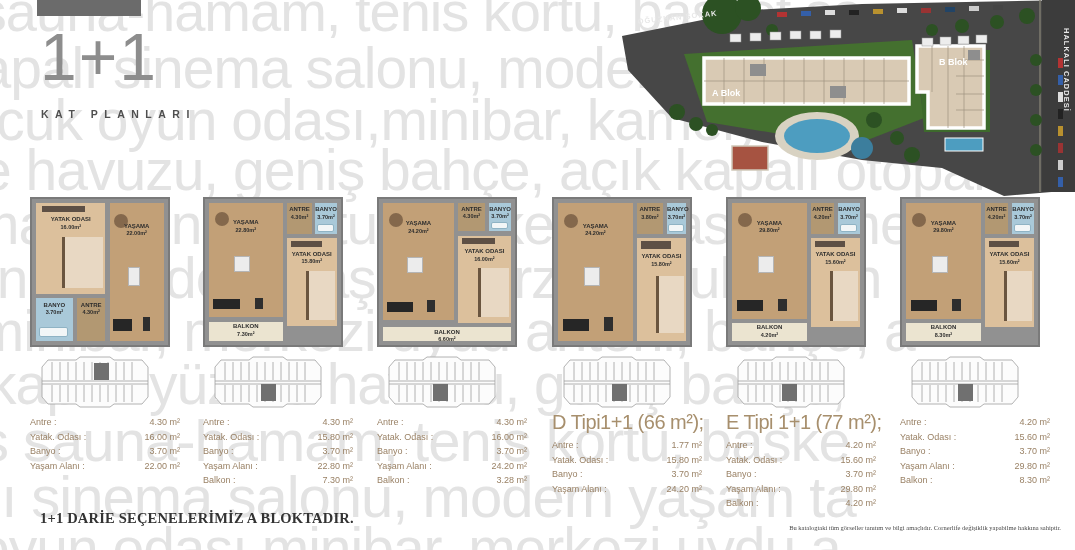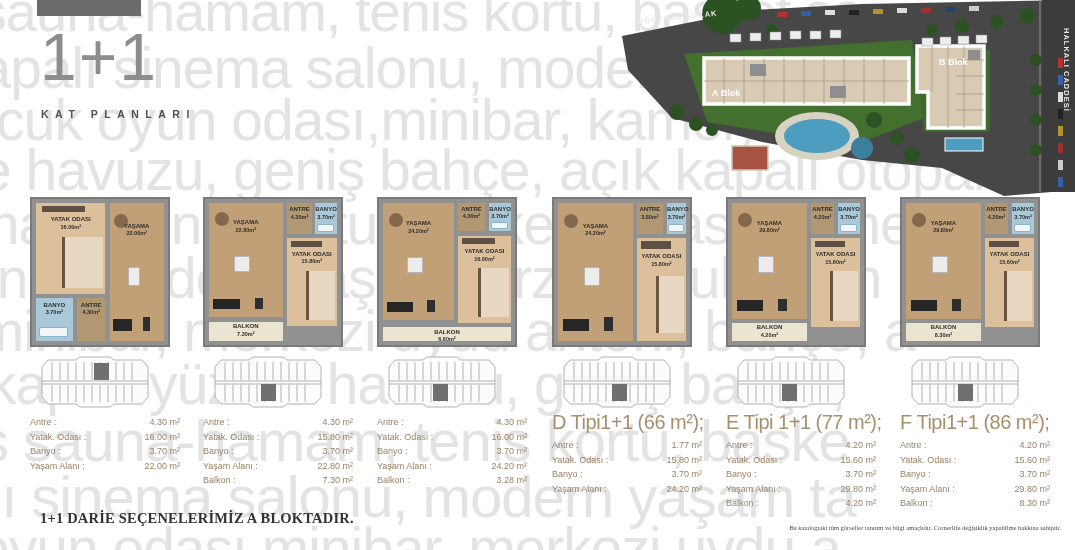--- a/index.html
+++ b/index.html
@@ -681,21 +681,20 @@
             <line x1="72" y1="30" x2="72" y2="47"></line>
             <line x1="80" y1="7" x2="80" y2="25"></line>
             <line x1="80" y1="30" x2="80" y2="47"></line>
             <line x1="88" y1="7" x2="88" y2="25"></line>
             <line x1="88" y1="30" x2="88" y2="47"></line>
             <line x1="96" y1="7" x2="96" y2="25"></line>
             <line x1="96" y1="30" x2="96" y2="47"></line>
     </g>
           <rect x="52" y="29" width="15" height="17" fill="#707070"></rect>
         </svg></div>
-      <div class="plan-title">F Tipi1+1 (86 m²);</div>
       <div class="specs">
         <div class="spec-row">
           <div class="spec-label">Antre :</div>
           <div class="spec-value">4.20 m²</div>
         </div>
         <div class="spec-row">
           <div class="spec-label">Yatak. Odası :</div>
           <div class="spec-value">15.60 m²</div>
         </div>
         <div class="spec-row">

